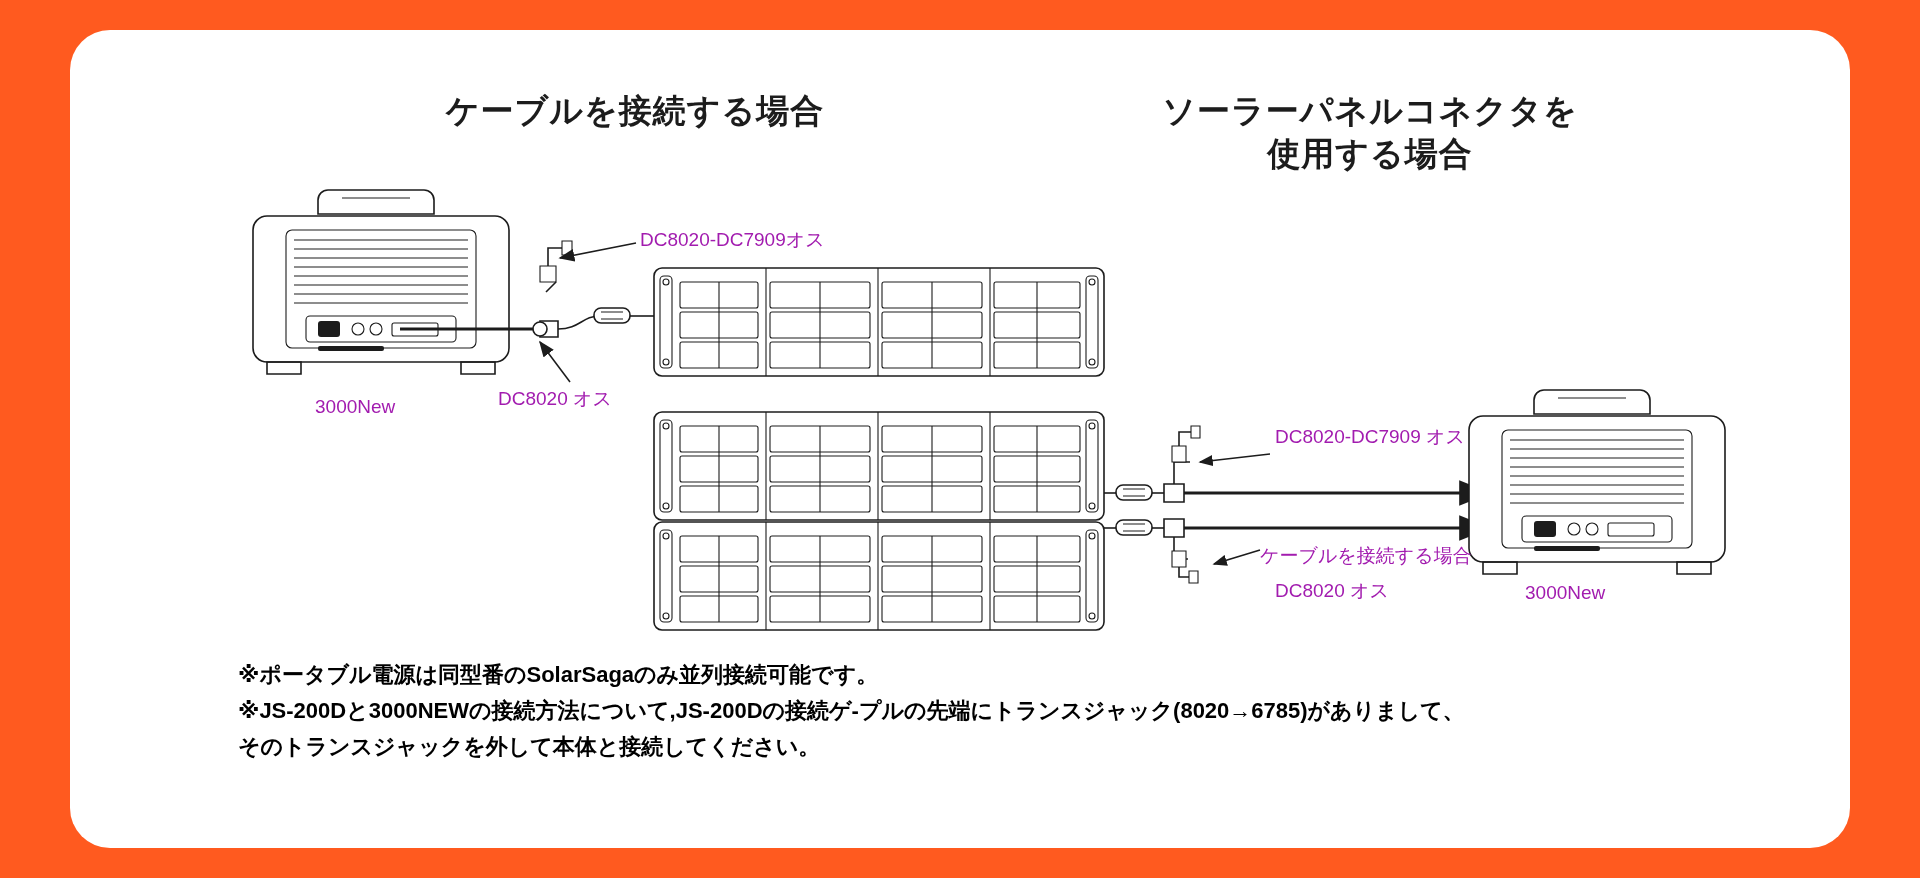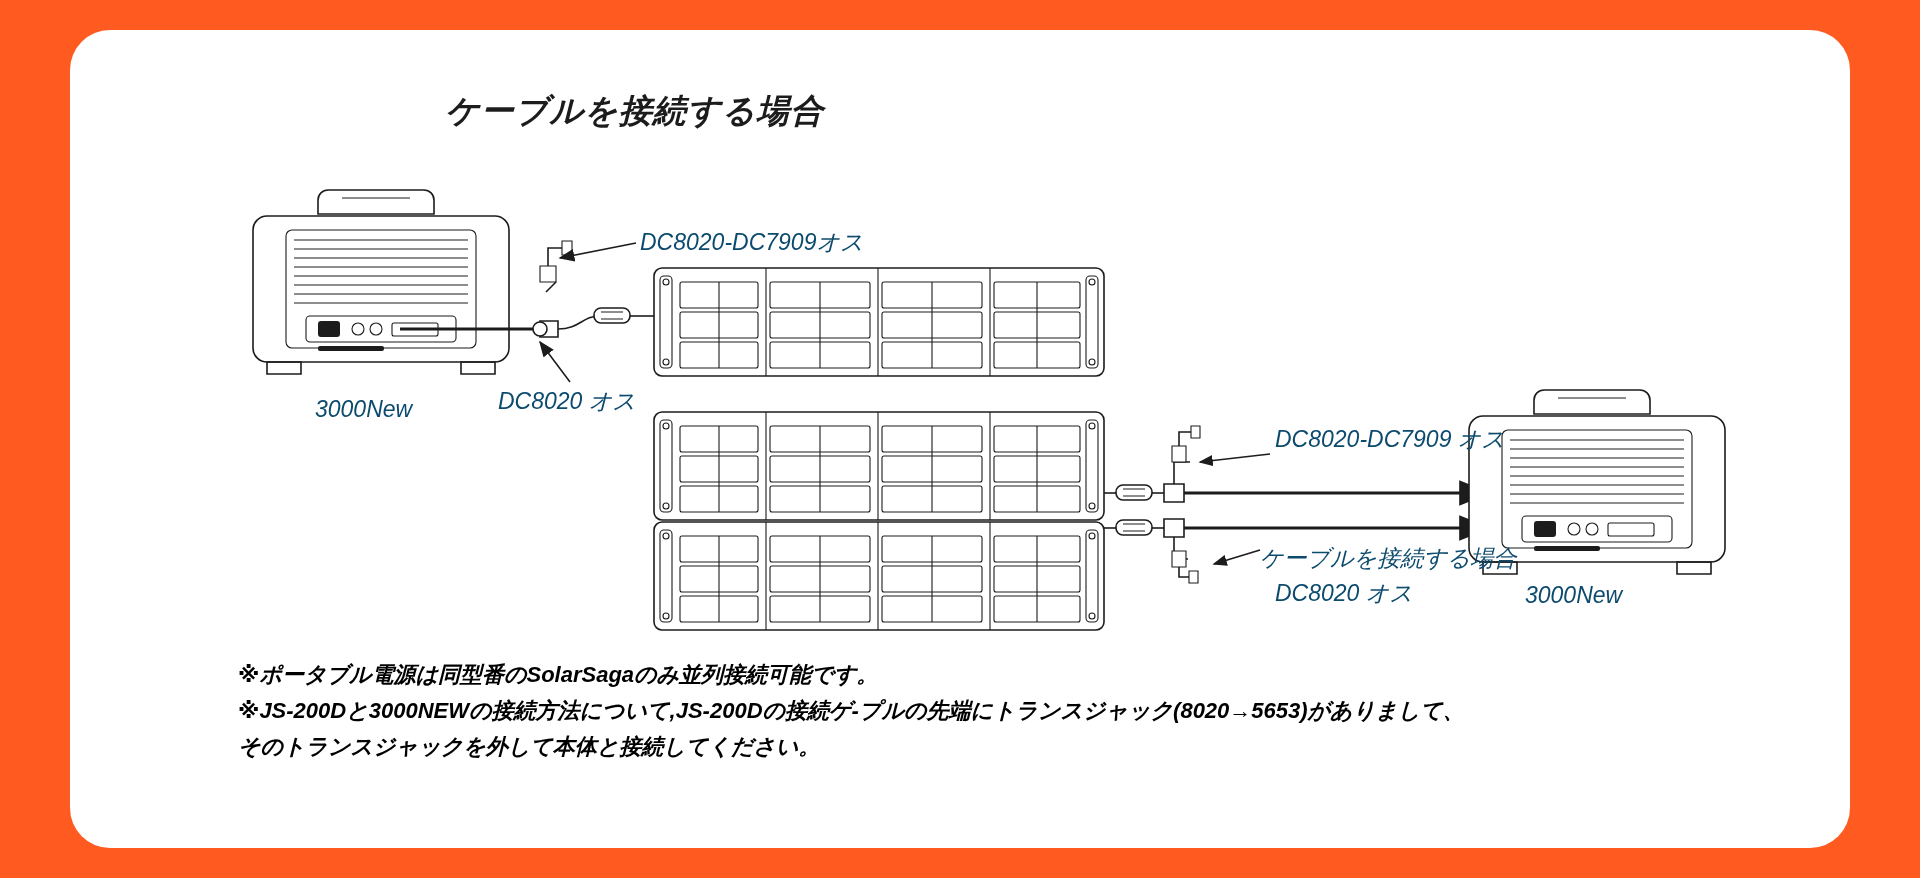--- a/index.html
+++ b/index.html
@@ -9,39 +9,39 @@
     font-family:"Liberation Sans","DejaVu Sans",sans-serif;
     overflow:hidden;
   }
   .card{
     position:absolute;
     left:70px;top:30px;
     width:1780px;height:818px;
     background:#ffffff;
     border-radius:40px;
   }
-  .stage{position:absolute;left:0;top:0;width:1780px;height:730px;font-style:italic;}
+  .stage{position:absolute;left:0;top:0;width:1780px;height:730px;}
 
   
   .heading{
     position:absolute;
     font-weight:bold;
     color:#1c1c1c;
     text-align:center;
     line-height:1.3;
     letter-spacing:1px;
   }
   #h-left{left:330px;top:60px;width:470px;font-size:33px;}
   #h-right{left:1040px;top:60px;width:520px;font-size:33px;}
 
   
   .lbl{
     position:absolute;
-    color:#0c4a6e;
-    font-size:23px;
+    color:#a21caf;
+    font-size:19px;
     white-space:nowrap;
   }
 
   
   .notes{
     position:absolute;
     left:168px;top:628px;width:1520px;
     color:#000000;
     font-size:22px;
     font-weight:bold;
@@ -263,30 +263,33 @@
         <rect class="fillw-thin" x="1452" y="486" width="150" height="26" rx="4"></rect>
         <rect class="dark" x="1464" y="491" width="22" height="16" rx="3"></rect>
         <circle class="stroke-thin" cx="1504" cy="499" r="6"></circle>
         <circle class="stroke-thin" cx="1522" cy="499" r="6"></circle>
         <rect class="stroke-thin" x="1538" y="493" width="46" height="13" rx="2"></rect>
         <rect class="dark" x="1464" y="516" width="66" height="5" rx="2"></rect>
       </g>
     </svg>
 
     <div class="heading" id="h-left">ケーブルを接続する場合</div>
+    <div class="heading" id="h-right">
+      <span>ソーラーパネルコネクタを<br>使用する場合</span>
+    </div>
 
     <div class="lbl" style="left:245px;top:366px;">3000New</div>
     <div class="lbl" style="left:570px;top:197px;">DC8020-DC7909オス</div>
     <div class="lbl" style="left:428px;top:356px;">DC8020 オス</div>
 
     <div class="lbl" style="left:1205px;top:394px;">DC8020-DC7909 オス</div>
     <div class="lbl" style="left:1190px;top:513px;">ケーブルを接続する場合</div>
     <div class="lbl" style="left:1205px;top:548px;">DC8020 オス</div>
     <div class="lbl" style="left:1455px;top:552px;">3000New</div>
 
     <div class="notes">
       <div>※ポータブル電源は同型番のSolarSagaのみ並列接続可能です。</div>
-      <div>※JS-200Dと3000NEWの接続方法について,JS-200Dの接続ゲ-プルの先端にトランスジャック(8020→5653)がありまして、</div>
+      <div>※JS-200Dと3000NEWの接続方法について,JS-200Dの接続ゲ-プルの先端にトランスジャック(8020→6785)がありまして、</div>
       <div>そのトランスジャックを外して本体と接続してください。</div>
     </div>
 
   </div>
 </div>
 
 </body></html>

